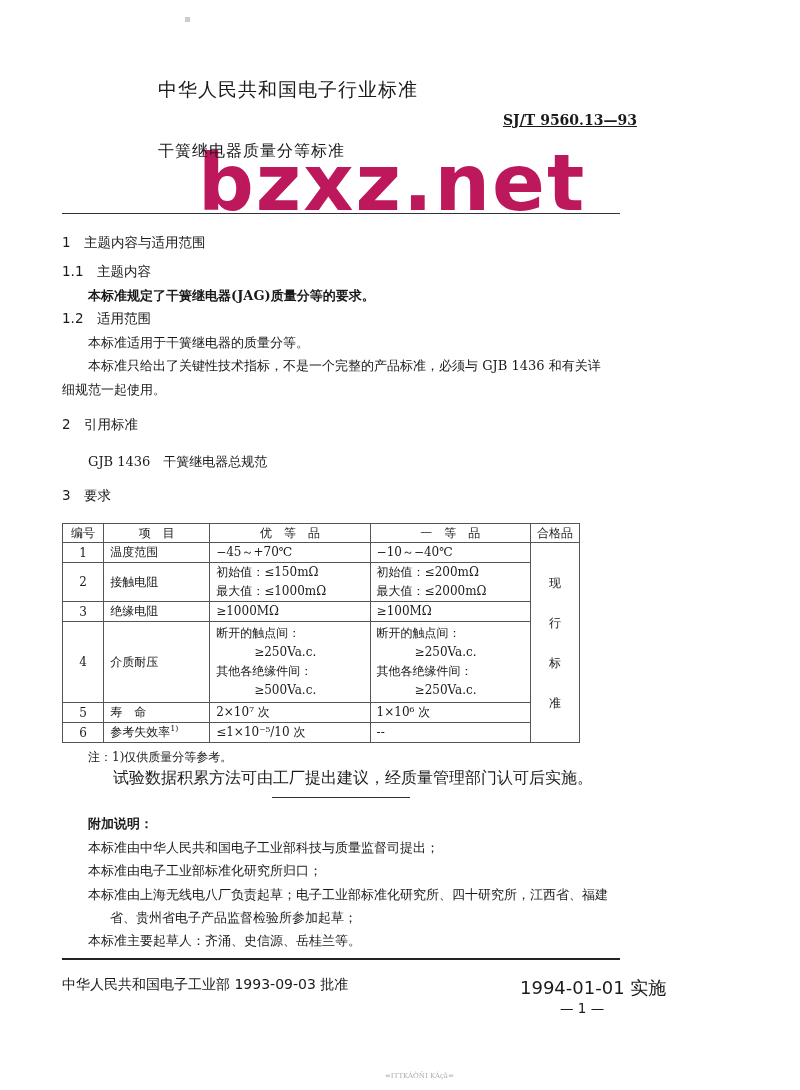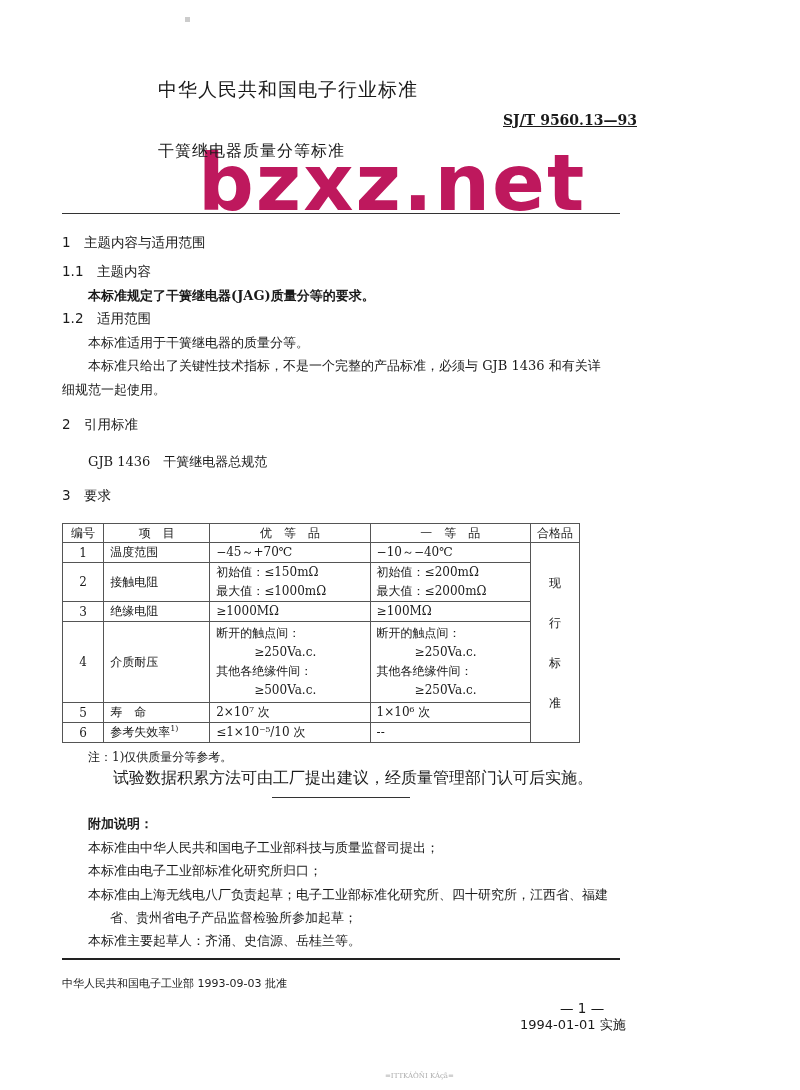--- a/index.html
+++ b/index.html
@@ -50,22 +50,22 @@
     .r6 td { height: 18px; }
     .cell-line { display: block; line-height: 19px; }
     .indent { padding-left: 38px; }
     .qual-stack span { display: block; line-height: 40px; }
 
     #note-1 { left: 88px; top: 751px; font-size: 12px; }
     #note-2 { left: 113px; top: 770px; font-size: 16px; }
     #note-rule { left: 272px; top: 797px; width: 138px; border-top: 1px solid #333; }
 
     #footer-rule { left: 62px; top: 958px; width: 558px; border-top: 2px solid #222; }
-    #footer-left { left: 62px; top: 976px; font-size: 11px; }
-    #footer-right { left: 520px; top: 976px; font-size: 13px; margin-top: 40px; }
+    #footer-left { left: 62px; top: 976px; font-size: 14px; }
+    #footer-right { left: 520px; top: 976px; font-size: 18px; }
     #page-number { left: 560px; top: 1000px; font-size: 13.5px; }
     #bottom-mark { left: 385px; top: 1072px; font-size: 7px; color: #aaa; }
     #top-mark { left: 185px; top: 17px; width: 5px; height: 5px; background: #ccc; }
     sup { font-size: 8px; }
   </style>
 </head>
 <body>
 
 <div id="top-mark" class="abs"></div>
 

